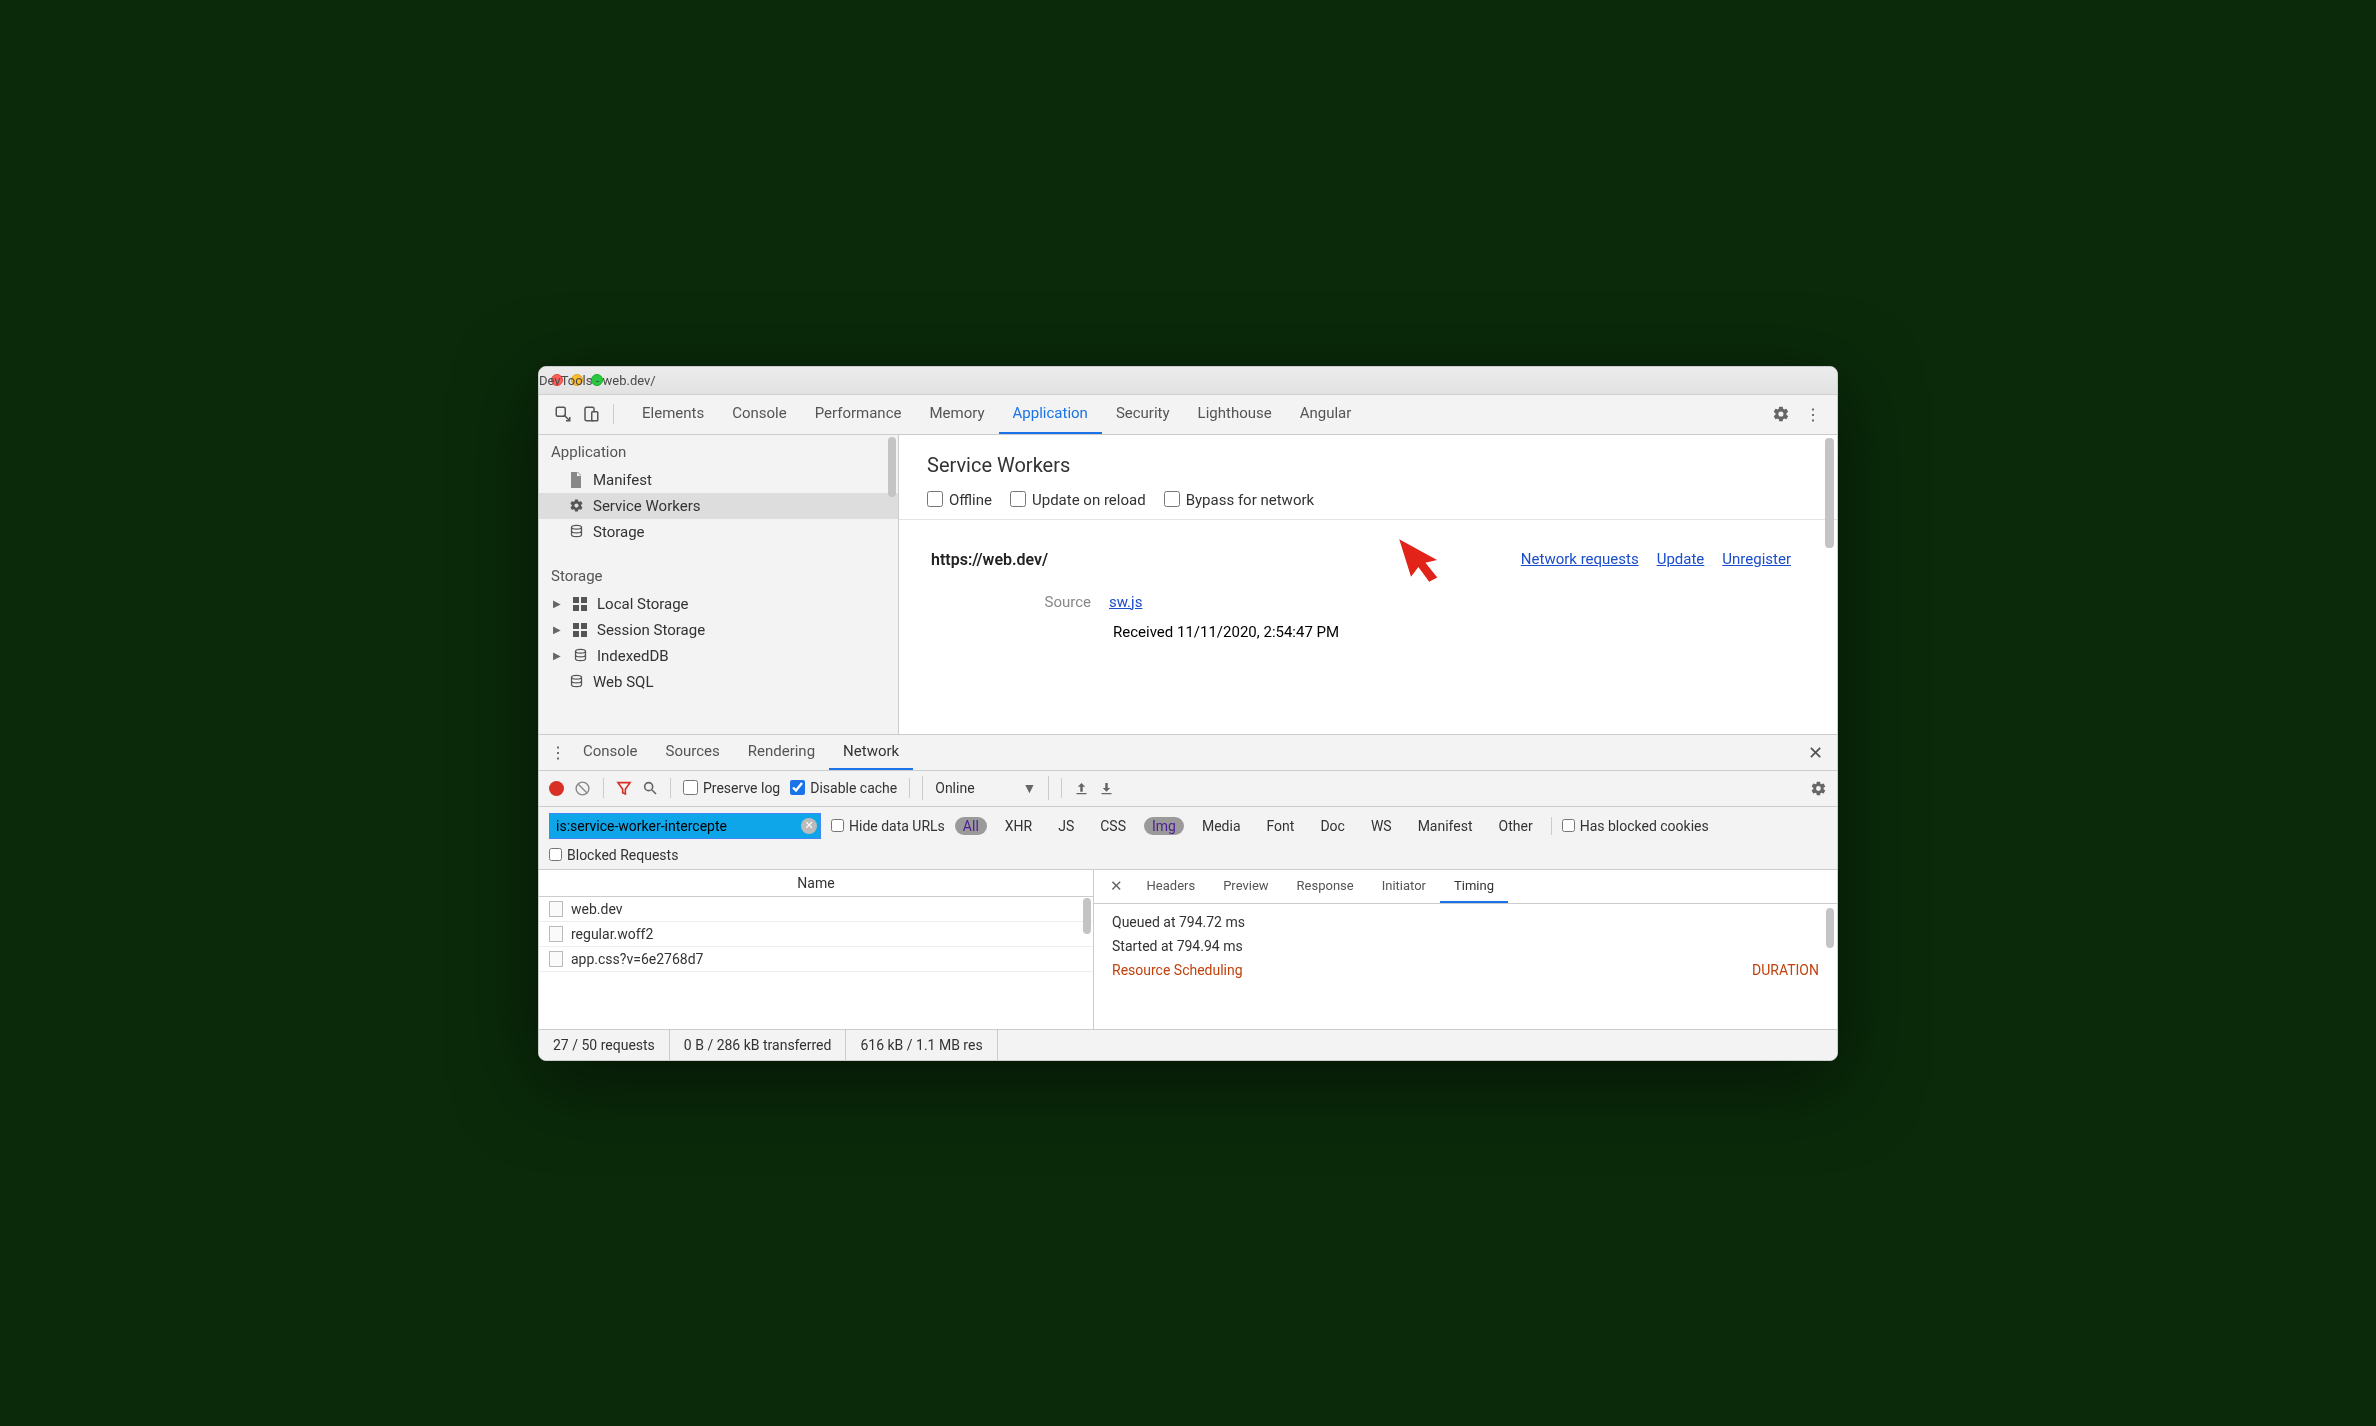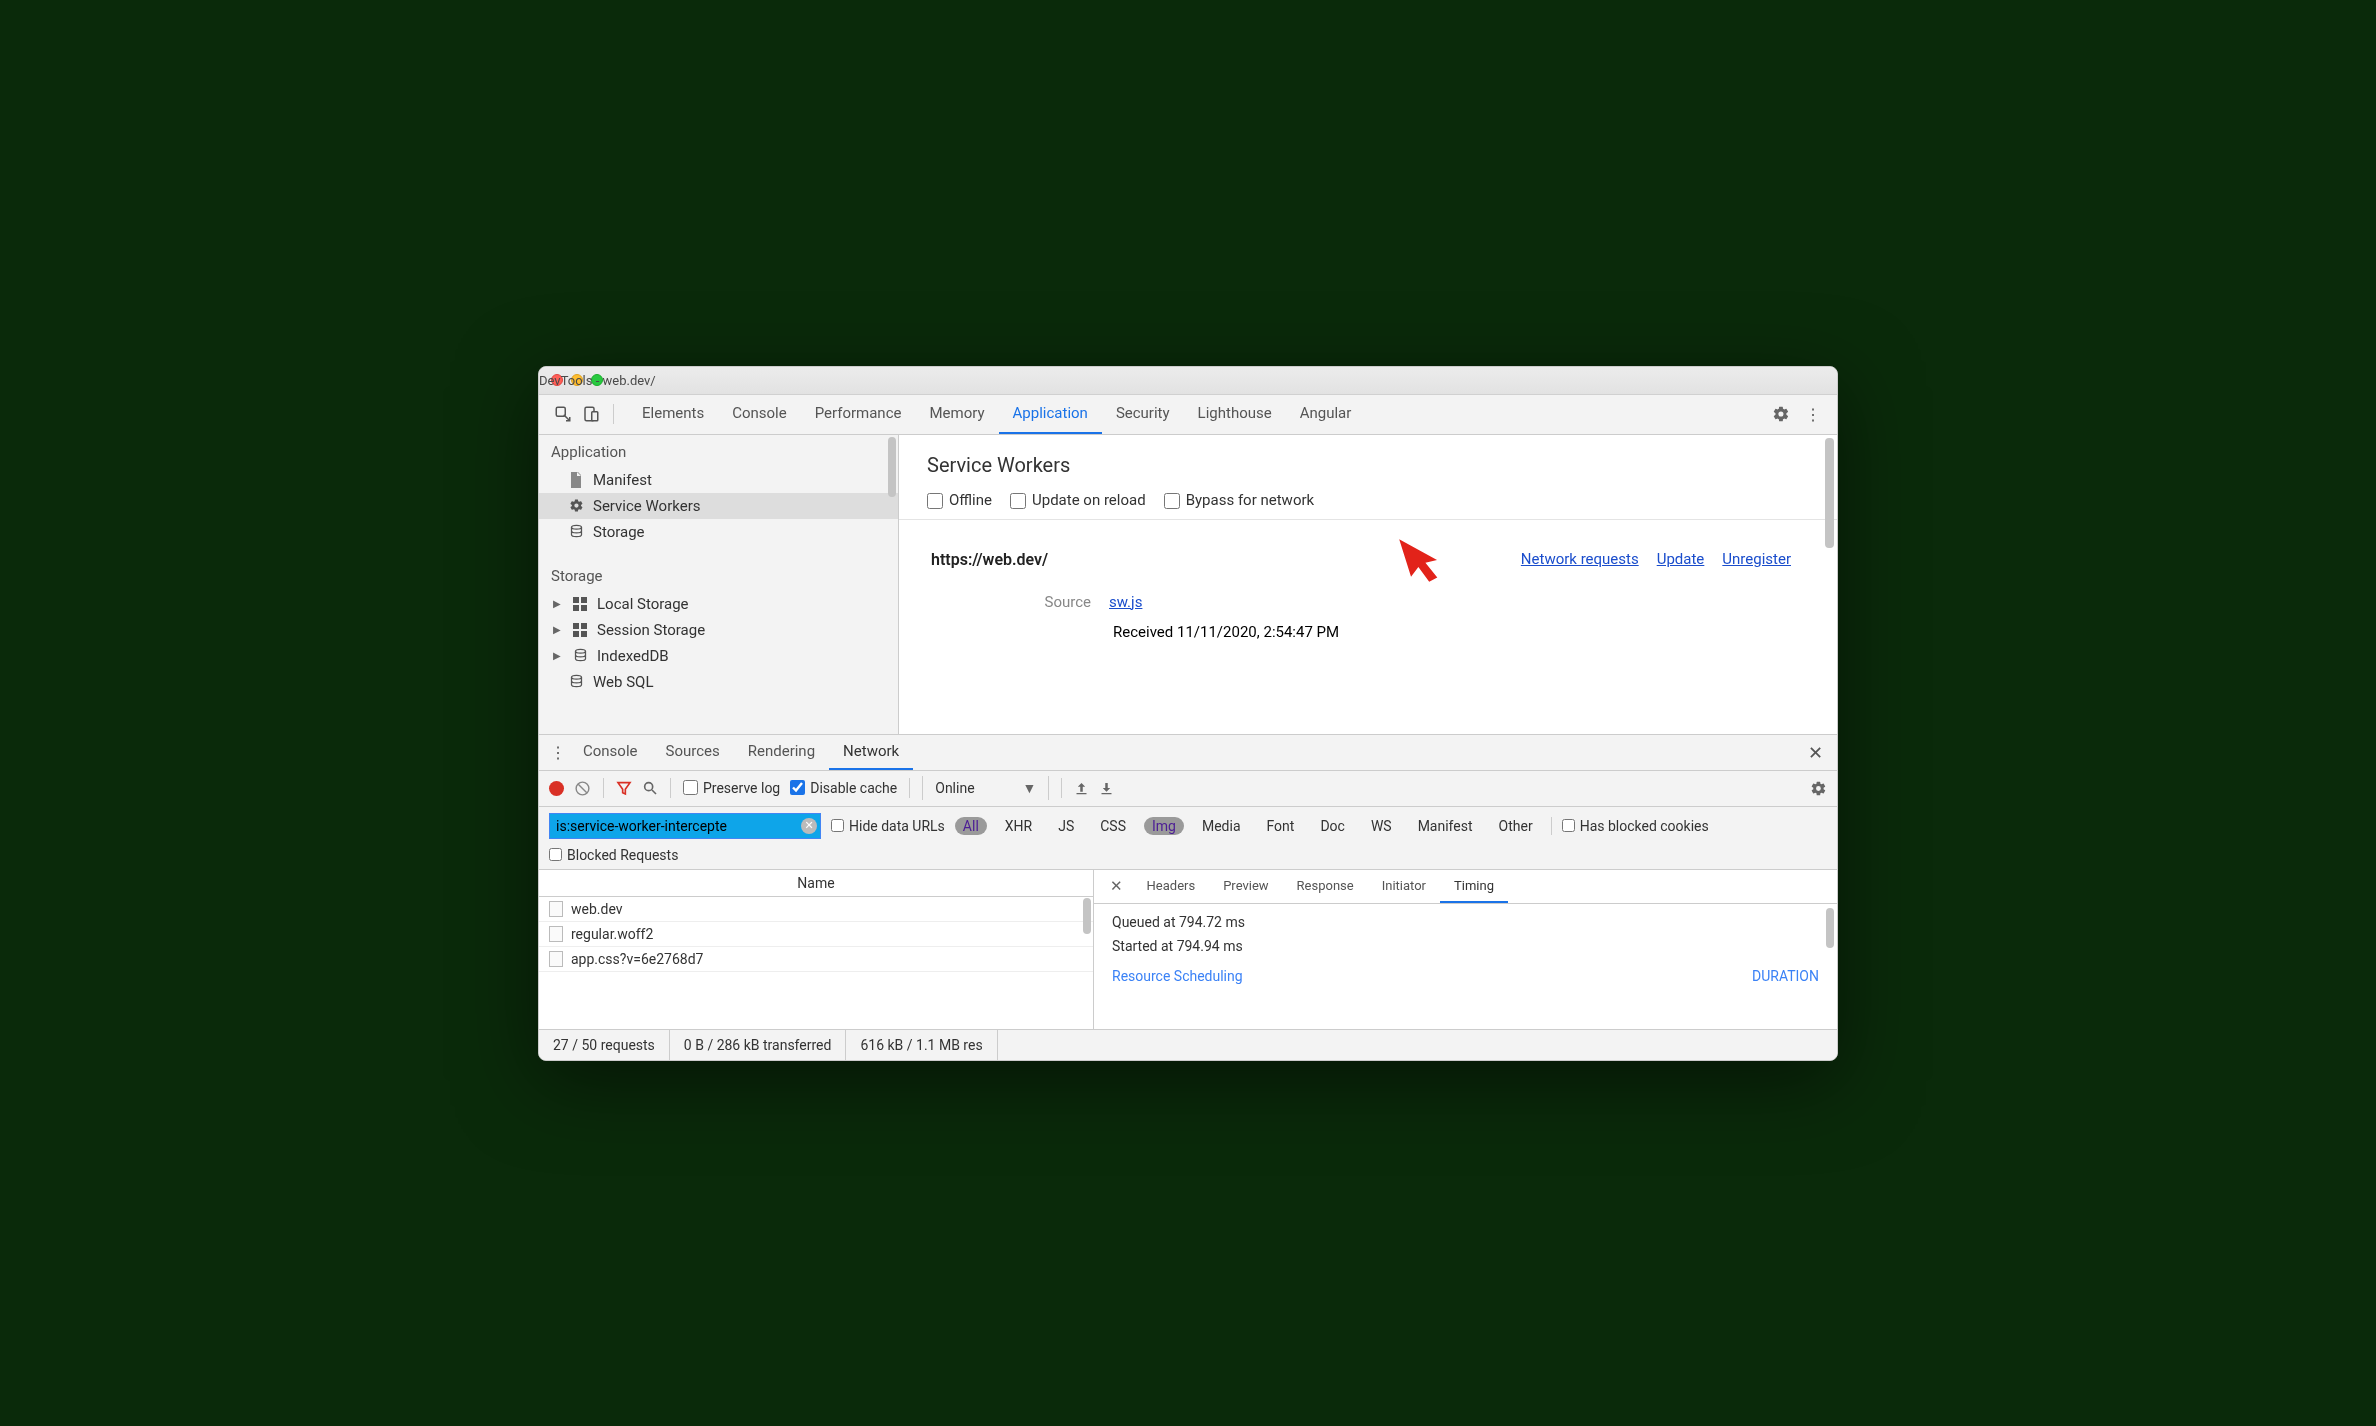--- a/index.html
+++ b/index.html
@@ -33,21 +33,21 @@
   .sb-item { display: flex; align-items: center; padding: 4px 12px 4px 28px; color: #333; cursor: pointer; gap: 8px; }
   .sb-item.selected { background: #ddd; }
   .sb-item .sb-ic { width: 18px; display:flex; justify-content:center; color:#555; }
   .sb-item.haschild { padding-left: 14px; }
   .sb-arrow { width:10px; color:#666; font-size:10px; }
 
   .main-panel { flex: 1; position: relative; padding: 18px 28px; overflow: hidden; }
   .main-panel-scroll { position:absolute; right:3px; top:3px; width:9px; height:110px; background:#c4c4c4; border-radius:4px; }
   .sw-title { font-size: 20px; color: #333; margin-bottom: 14px; }
   .sw-checks { display:flex; gap: 18px; align-items:center; margin-bottom: 10px; font-size:15px; color:#333; }
-  .chk { display:flex; align-items:flex-end; gap:6px; }
+  .chk { display:flex; align-items:flex-start; gap:6px; }
   .chk input { width:16px; height:16px; }
   .sw-origin-row { display:flex; align-items:center; justify-content:space-between; margin-top:30px; padding-right: 18px; }
   .sw-origin { font-weight:600; font-size:16px; color:#222; padding-left:4px; }
   .sw-links { display:flex; gap:18px;justify-content:center; }
   .sw-links a { color:#1a4dcc; text-decoration: underline; font-size:15px; }
   .sw-detail-row { display:flex; gap:18px; margin-top:24px; padding-left: 104px; font-size:15px; }
   .sw-label { color:#888; width:60px; text-align:right; }
   .arrow-annot { position:absolute; color:#e2231a; font-size:48px; transform: rotate(-8deg); font-weight:bold; }
 
   
@@ -85,21 +85,21 @@
   .req-head { border-bottom:1px solid #ccc; padding:5px 10px; font-size:14px; color:#333; }
   .req-row { display:flex; align-items:center; gap:8px; padding:4px 10px; font-size:14px; color:#333; border-bottom:1px solid #eee; cursor:pointer; }
   .file-ic { width:14px; height:16px; border:1px solid #bbb; background:#fafafa; }
   .detail-col { flex:1; display:flex; flex-direction:column; position:relative; }
   .detail-scroll { position:absolute; right:3px; top:38px; width:8px; height:40px; background:#c4c4c4; border-radius:4px; }
   .detail-tabs { display:flex; align-items:center; border-bottom:1px solid #ccc; height:34px; padding:0 6px; }
   .detail-close { color:#666; padding:0 10px; cursor:pointer; font-size:15px; }
   .detail-tab { padding:0 14px; height:100%; display:flex; align-items:center; font-size:13px; color:#555; cursor:pointer; border-bottom:2px solid transparent; }
   .detail-tab.active { color:#333; border-bottom-color:#1a73e8; }
   .detail-body { padding:10px 18px; font-size:14px; color:#333; display:flex; flex-direction:column; gap:8px; }
-  .rs-row { display:flex; justify-content:space-between; color:#3b82f6; margin-top:6px; }
+  .rs-row { display:flex; justify-content:space-between; color:#c2410c; }
 
   
   .status-bar { display:flex; align-items:center; height:30px; background:#f3f3f3; font-size:14px; color:#333; }
   .status-cell { padding:0 14px; border-right:1px solid #ccc; height:100%; display:flex; align-items:center; }
 
   a.link { color:#1a4dcc; text-decoration:underline; }
 </style>
 </head>
 <body>
 

